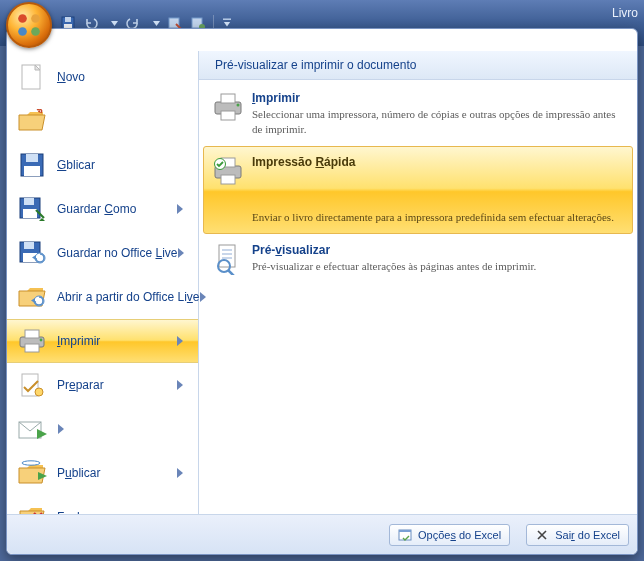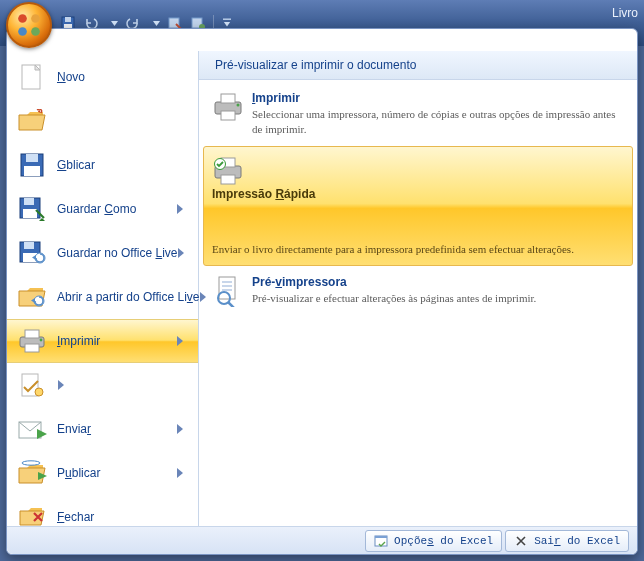--- a/index.html
+++ b/index.html
@@ -138,21 +138,20 @@
   .option-item {
     display: flex;
     padding: 8px 8px;
     border: 1px solid transparent;
     border-radius: 3px;
     cursor: default;
   }
   .option-item.hovered {
     background: linear-gradient(to bottom, #fff6cf 0%, #ffe16e 48%, #ffc72a 52%, #ffdf73 100%);
     border: 1px solid #e7b84f;
-    flex-direction: column;
   }
   .option-item .oi-icon {
     width: 32px;
     height: 32px;
     margin-right: 8px;
     flex-shrink: 0;
     display:flex; align-items:center; justify-content:center;
   }
   .option-item .oi-text { flex: 1; }
   .option-item .oi-title {
@@ -164,30 +163,29 @@
   .option-item.hovered .oi-title { color: #4a3b0a; }
   .option-item .oi-desc {
     color: #5c5c5c;
     font-size: 11px;
     line-height: 1.35;
     font-family: Liberation Serif, serif;
   }
   .option-item.hovered .oi-desc { color: #5b4817; margin-top: 41px; }
   .option-item .oi-title .ul { text-decoration: underline; }
   .menu-footer {
-    height: 28px;
+    height: 40px;
     background: linear-gradient(to bottom, #eaf0fb, #d7e3f5);
     border-top: 1px solid #c8d6ea;
     display: flex;
     align-items: center;
     justify-content: flex-end;
     padding: 0 8px;
-    gap: 3px;
+    gap: 16px;
     border-radius: 0 0 6px 6px;
-    font-family: Liberation Mono, monospace;
   }
   .footer-btn {
     height: 22px;
     padding: 0 8px;
     background: linear-gradient(to bottom, #ffffff, #e5edf9);
     border: 1px solid #a3b8d8;
     border-radius: 3px;
     display: flex;
     align-items: center;
     gap: 6px;
@@ -373,35 +371,35 @@
           </div>
         </div>
         <div class="menu-item">
           <div class="mi-icon">
             <svg width="28" height="28" viewBox="0 0 28 28">
               <rect x="4" y="3" width="16" height="22" fill="#fff" stroke="#b8b8b8"></rect>
               <path d="M6 16 l4 4 10-10" fill="none" stroke="#c98f2a" stroke-width="2"></path>
               <circle cx="21" cy="21" r="4" fill="#ffd76a" stroke="#c98f2a"></circle>
             </svg>
           </div>
+          <div class="mi-label"><span>Pr</span><span class="ul">e</span><span>parar</span></div>
           <div class="mi-arrow">
             <svg width="6" height="10" viewBox="0 0 6 10">
               <path d="M0 0 L6 5 L0 10 Z" fill="#6a85b8"></path>
             </svg>
           </div>
         </div>
         <div class="menu-item">
           <div class="mi-icon">
             <svg width="30" height="24" viewBox="0 0 30 24">
               <rect x="2" y="5" width="22" height="16" fill="#fff" stroke="#9aa"></rect>
               <path d="M2 5 L13 14 L24 5" fill="none" stroke="#9aa"></path>
               <polygon points="20,12 30,17 20,22" fill="#4aa34a"></polygon>
             </svg>
           </div>
-          <div class="mi-label"><span>Envia</span><span class="ul">r</span><span></span></div>
           <div class="mi-arrow">
             <svg width="6" height="10" viewBox="0 0 6 10">
               <path d="M0 0 L6 5 L0 10 Z" fill="#6a85b8"></path>
             </svg>
           </div>
         </div>
         <div class="menu-item">
           <div class="mi-icon">
             <svg width="30" height="26" viewBox="0 0 30 26">
               <path d="M2 8 L10 8 L13 5 L26 5 L26 8 Z" fill="#f5c153"></path>
@@ -465,21 +463,21 @@
               <svg width="30" height="32" viewBox="0 0 30 32">
                 <rect x="6" y="2" width="16" height="22" fill="#fff" stroke="#9a9a9a"></rect>
                 <rect x="9" y="6" width="10" height="2" fill="#c8d6ea"></rect>
                 <rect x="9" y="10" width="10" height="2" fill="#c8d6ea"></rect>
                 <rect x="9" y="14" width="10" height="2" fill="#c8d6ea"></rect>
                 <circle cx="11" cy="23" r="6" fill="none" stroke="#5a8fc9" stroke-width="2"></circle>
                 <path d="M15 27 L22 34" stroke="#5a8fc9" stroke-width="2.5"></path>
               </svg>
             </div>
             <div class="oi-text">
-              <div class="oi-title"><span>Pré-</span><span class="ul">v</span><span>impressora</span></div>
+              <div class="oi-title"><span>Pré-</span><span class="ul">v</span><span>isualizar</span></div>
               <div class="oi-desc">Pré-visualizar e efectuar alterações às páginas antes de imprimir.</div>
             </div>
           </div>
         </div>
     </div>
   </div>
   <div class="menu-footer">
     <div class="footer-btn">
       <span class="fb-icon">
         <svg width="14" height="14" viewBox="0 0 14 14">

